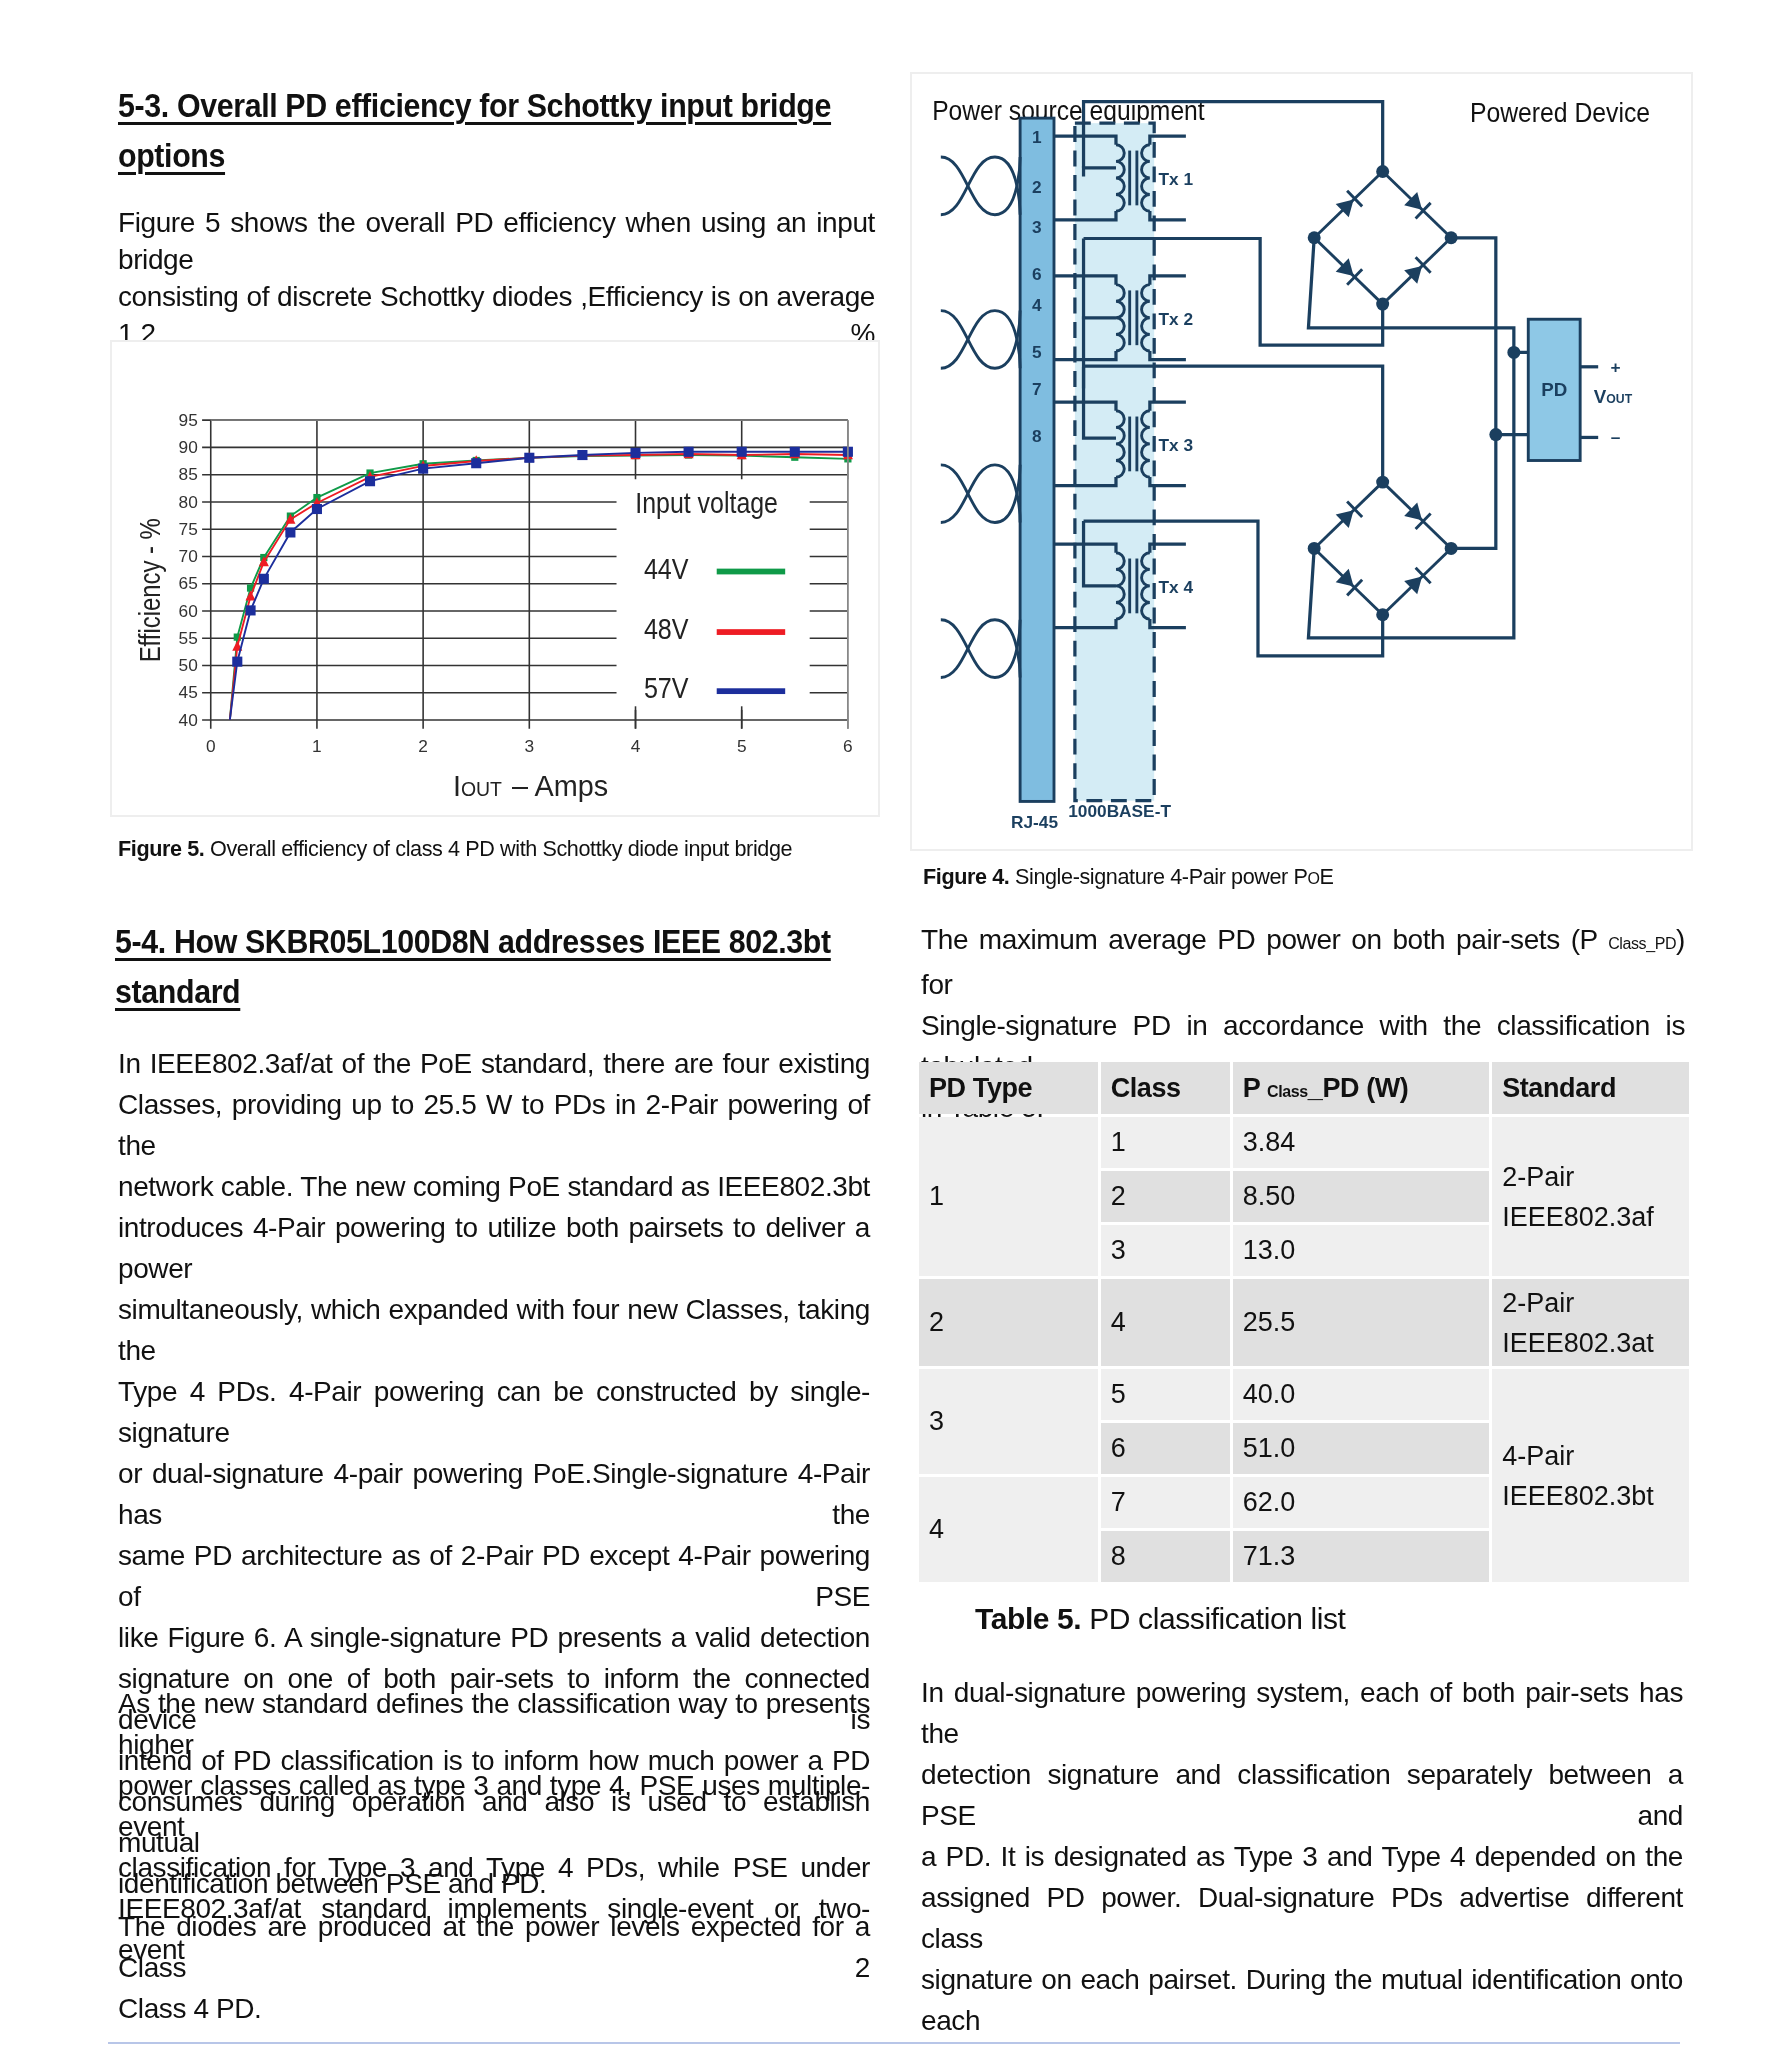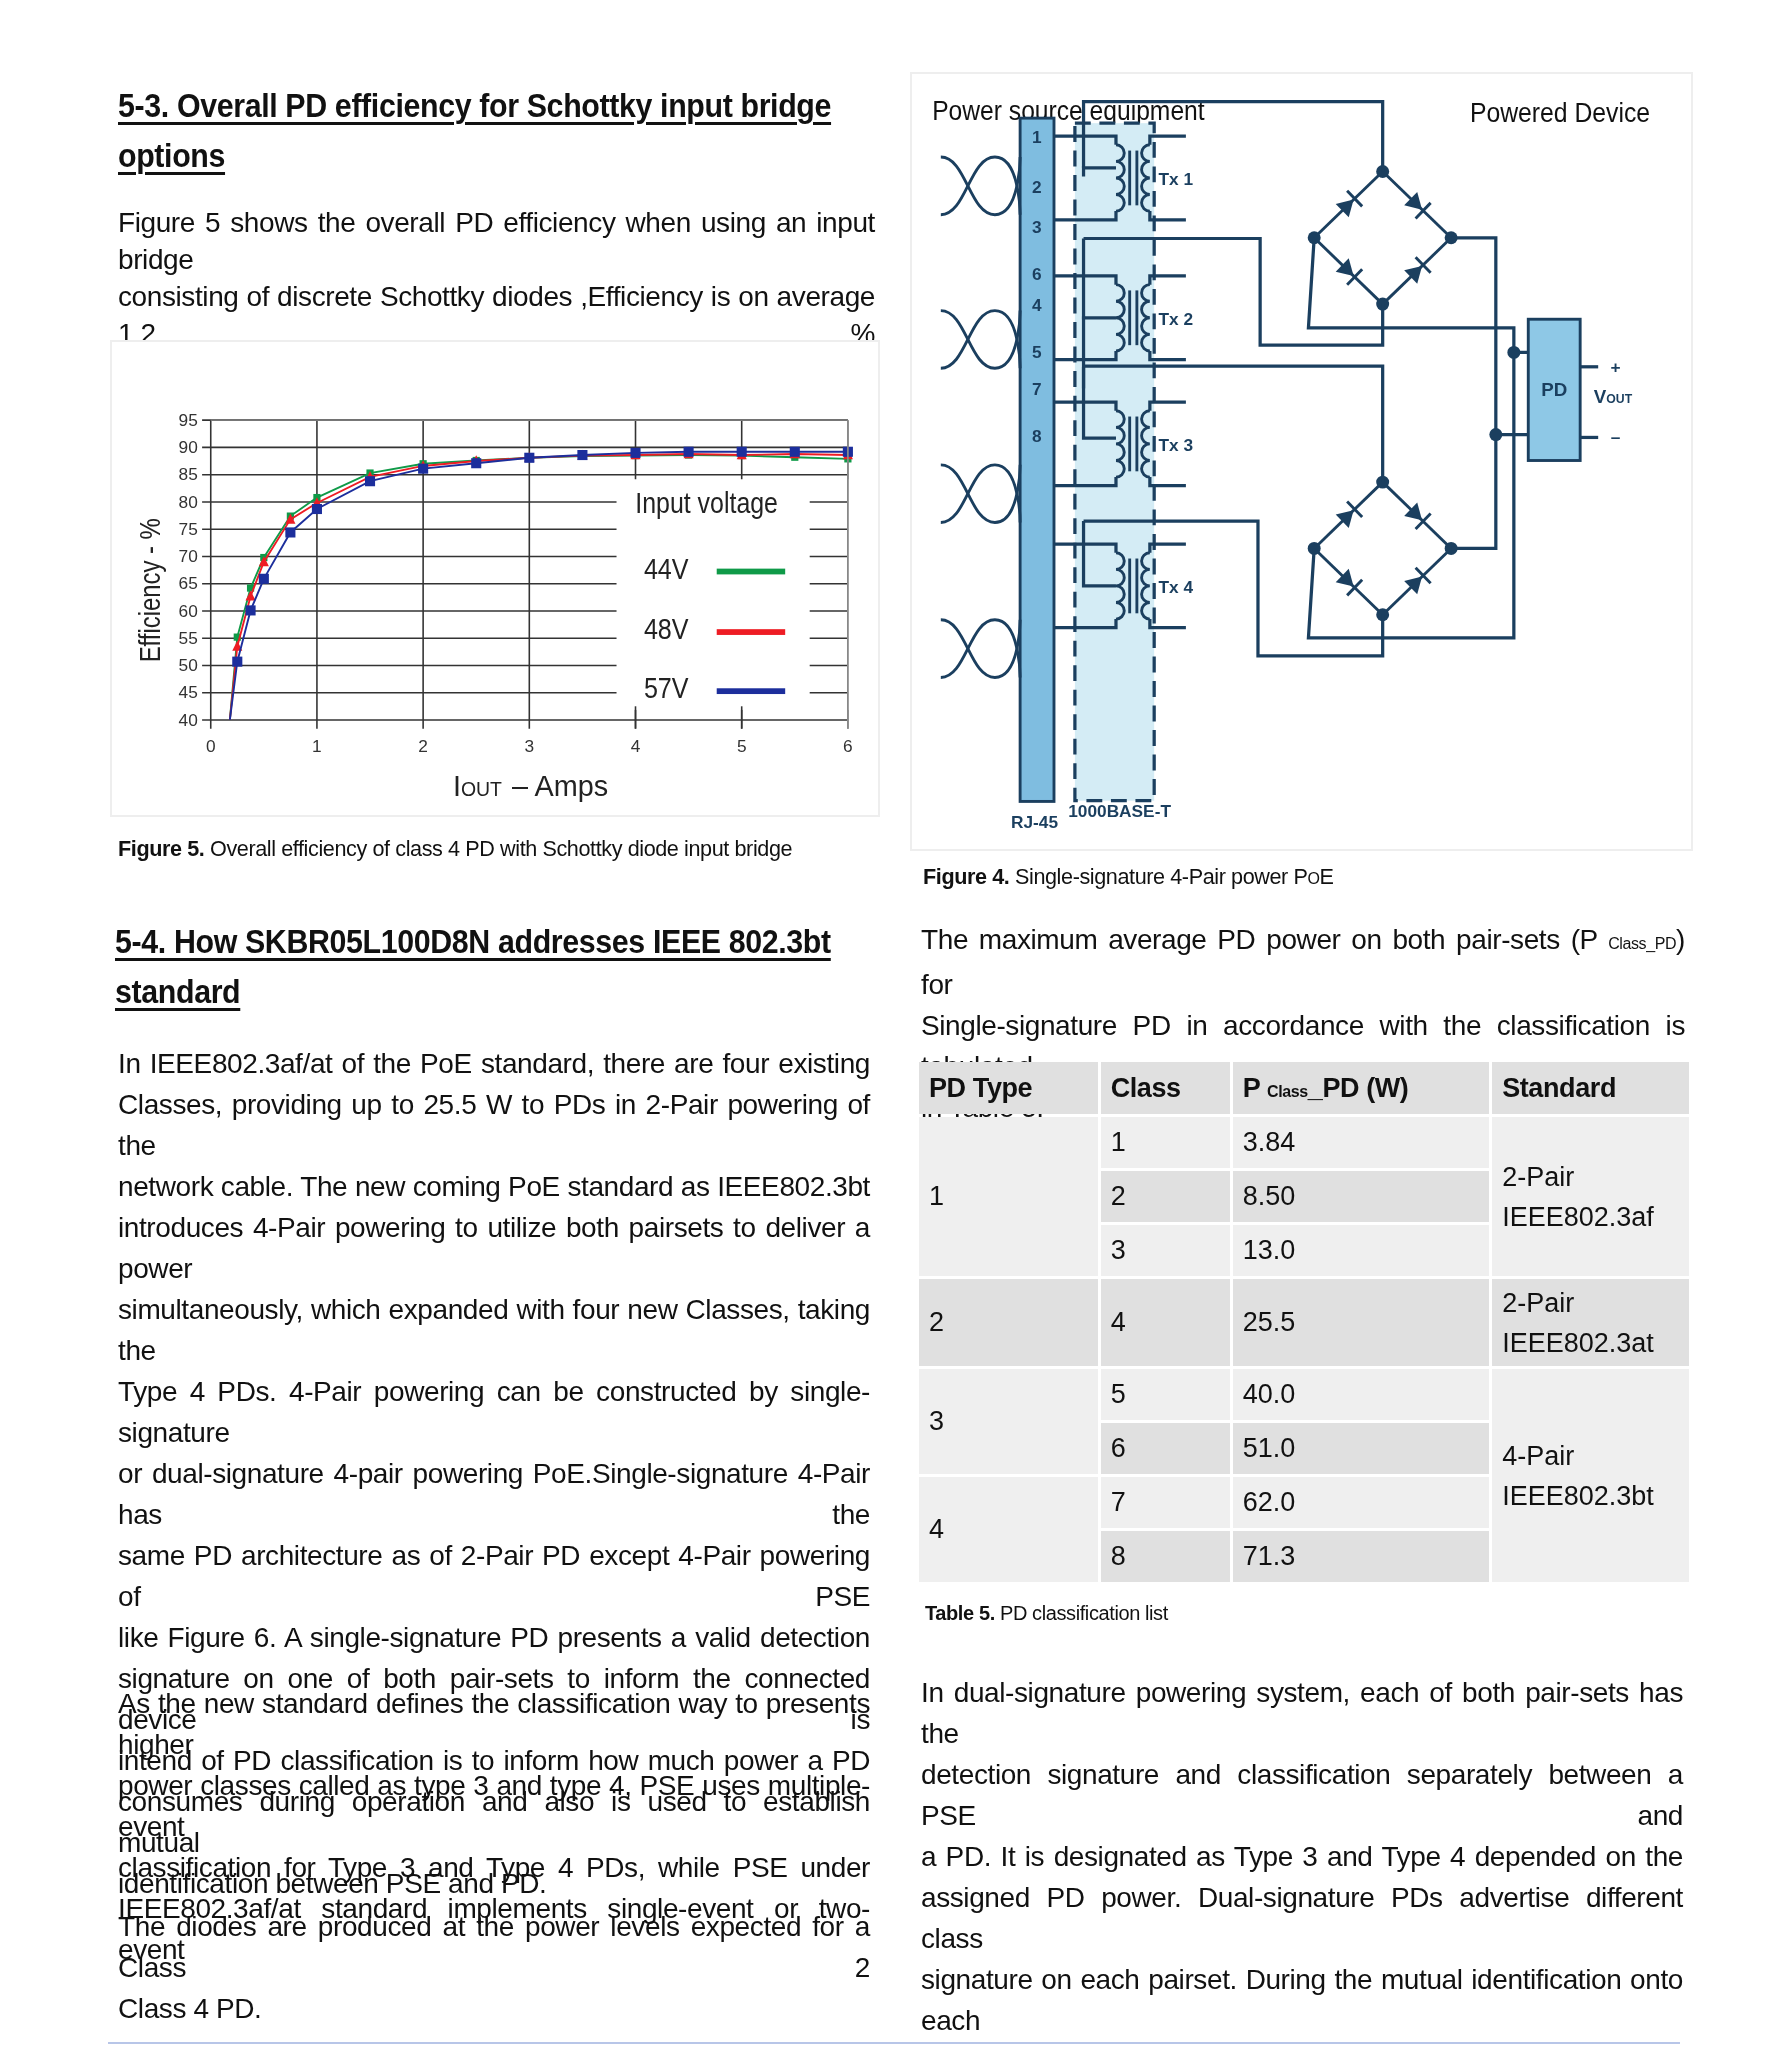--- a/index.html
+++ b/index.html
@@ -419,21 +419,21 @@
       <td class="c-light">7</td>
       <td class="c-light">62.0</td>
     </tr>
     <tr style="height:51px">
       <td class="c-dark">8</td>
       <td class="c-dark">71.3</td>
     </tr>
   </tbody>
 </table>
 
-<div class="abs" style="left:925px; top:1602px; font-size:20px; letter-spacing:-0.4px;">
+<div class="abs" style="left:975px; top:1602px; font-size:30px; letter-spacing:-0.4px;">
   <b>Table 5.</b><span> PD classification list</span>
 </div>
 
 <div class="abs p" style="left:921px; top:1672px; width:762px;" id="pd">
     <div style="text-align: justify; text-align-last: justify;">In dual-signature powering system, each of both pair-sets has the</div>
     <div style="text-align: justify; text-align-last: justify;">detection signature and classification separately between a PSE and</div>
     <div style="text-align: justify; text-align-last: justify;">a PD. It is designated as Type 3 and Type 4 depended on the</div>
     <div style="text-align: justify; text-align-last: justify;">assigned PD power. Dual-signature PDs advertise different class</div>
     <div style="text-align: justify; text-align-last: justify;">signature on each pairset. During the mutual identification onto each</div>
     <div style="text-align: justify; text-align-last: justify;">pair-set, PSE identifies Class 5 by implementing multiple class events.</div>

